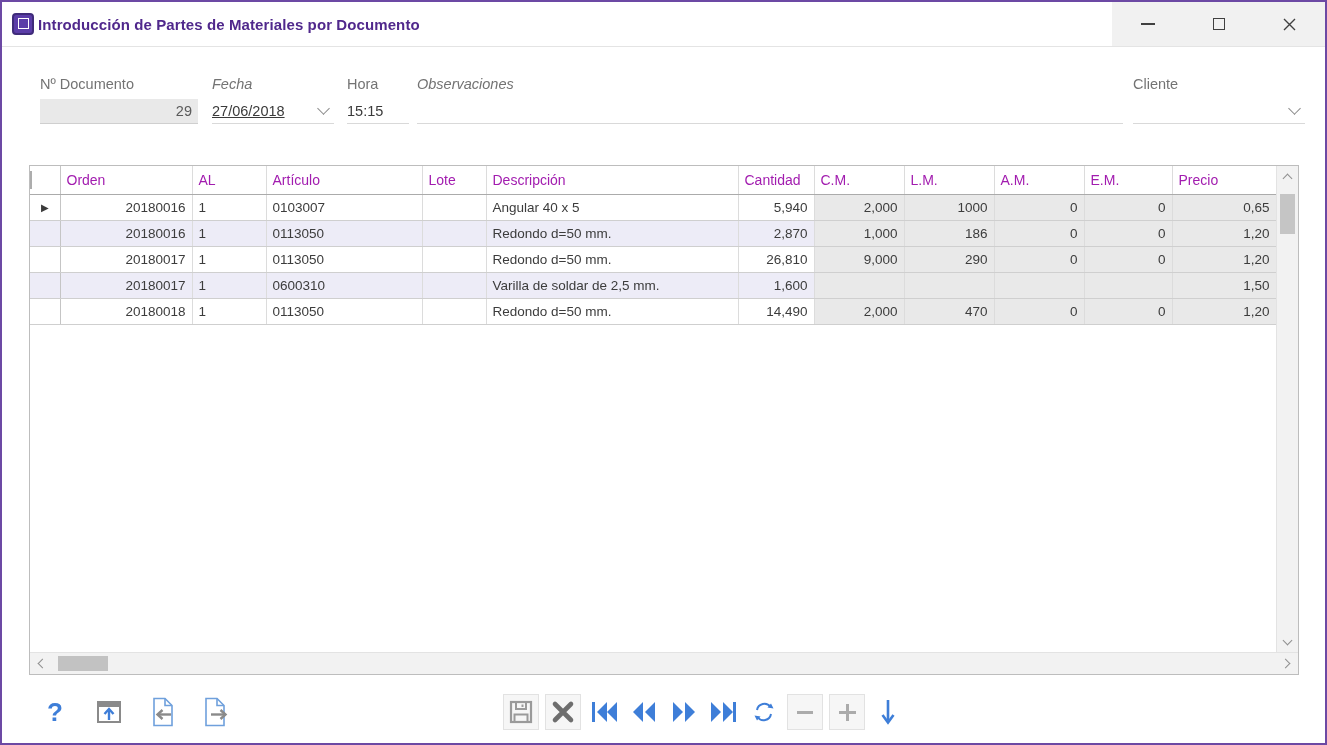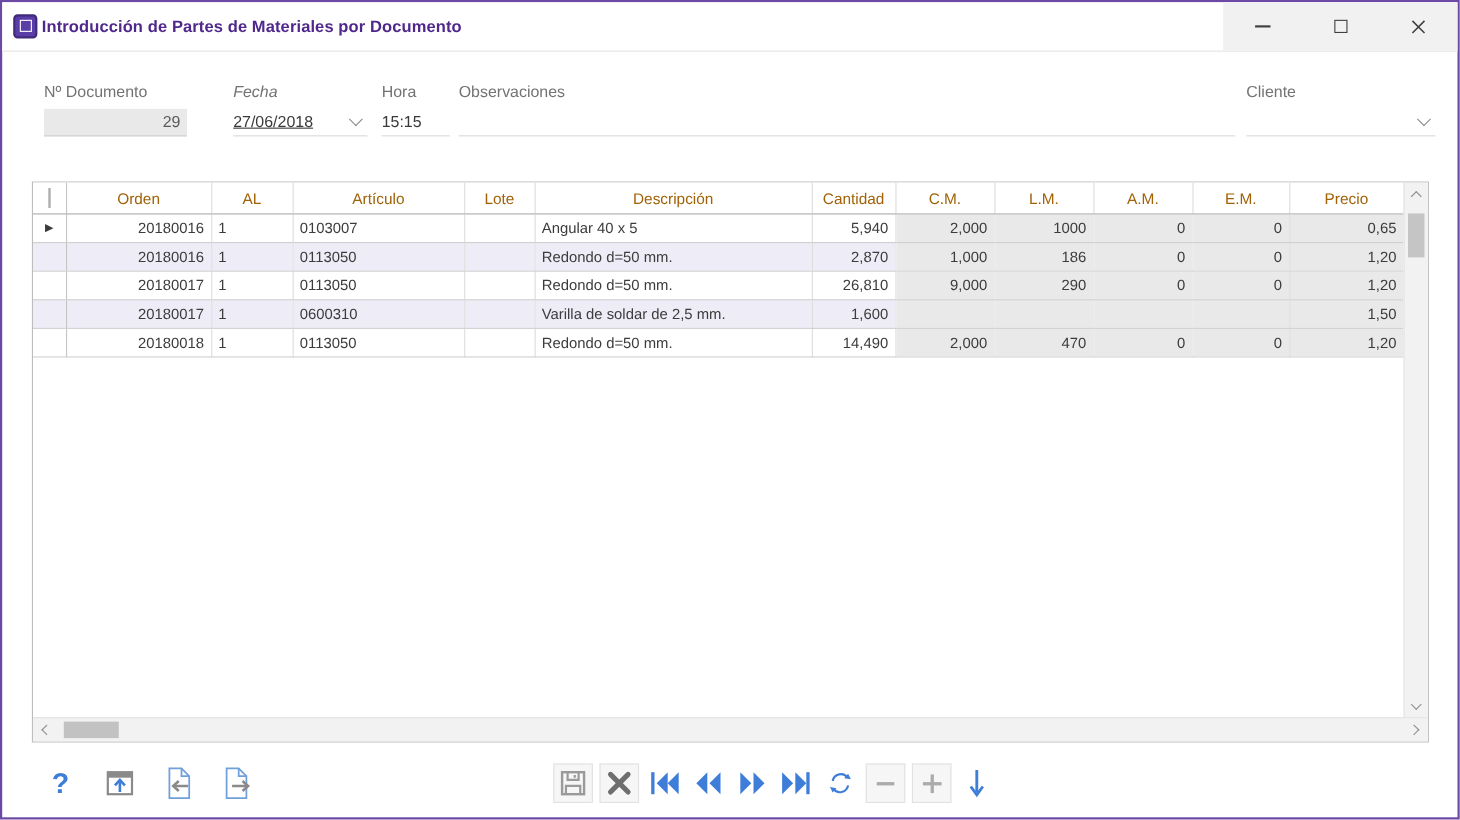--- a/index.html
+++ b/index.html
@@ -36,35 +36,35 @@
   
   .form-area { position: absolute; top: 46px; left: 0; right: 0; height: 114px; }
   .fld-label { position: absolute; top: 28px; color: #737373; font-size: 14.5px; }
   .fld { position: absolute; top: 51px; height: 25px; border-bottom: 1px solid #D9D9D9;
          font-size: 14.5px; color: #3A3A3A; display: flex; align-items: center; }
   .fld.gray { background: #E9E9E9; border-bottom: 1px solid #CFCFCF; justify-content: flex-end; padding-right: 6px; color: #5A5A5A; }
   .chev { width: 9px; height: 9px; border-right: 1.6px solid #8A8A8A; border-bottom: 1.6px solid #8A8A8A;
           transform: rotate(45deg); display: inline-block; }
   .fld .chev { position: absolute; right: 6px; top: 5px; }
 
-  .lbl-doc  { left: 38px; }   .fld-doc  { left: 38px;  width: 130px; }
+  .lbl-doc  { left: 38px; }   .fld-doc  { left: 38px;  width: 158px; }
   .lbl-fec  { left: 210px; font-style: italic; }  .fld-fec  { left: 210px; width: 122px; text-decoration: underline; }
   .lbl-hor  { left: 345px; }  .fld-hor  { left: 345px; width: 62px; }
-  .lbl-obs  { left: 415px; }  .fld-obs  { left: 415px; width: 706px; }
+  .lbl-obs  { left: 415px; font-style: italic; }  .fld-obs  { left: 415px; width: 706px; }
   .lbl-cli  { left: 1131px; } .fld-cli  { left: 1131px; width: 172px; }
 
   
   .grid {
     position: absolute; left: 27px; top: 163px; width: 1270px; height: 510px;
     border: 1px solid #BDBDBD; background: #ffffff;
   }
   .grid-view { position: absolute; left: 0; top: 0; right: 22px; bottom: 22px; overflow: hidden; background: #fff; }
   table { border-collapse: collapse; table-layout: fixed; width: 1246px; }
   th {
-    height: 28px; font-weight: normal; font-size: 14px; color: #a16207; text-align: center;
+    height: 28px; font-weight: normal; font-size: 14px; color: #a21caf; text-align: left;
     padding: 0 6px; background: #ffffff; border-bottom: 1px solid #ABABAB; border-right: 1px solid #DCDCDC;
     white-space: nowrap; overflow: hidden;
   }
   td {
     height: 26px; font-size: 13.5px; color: #3C3C3C; padding: 0 6px;
     border-bottom: 1px solid #CFCFCF; border-right: 1px solid #DCDCDC;
     white-space: nowrap; overflow: hidden; background: #ffffff;
   }
   tr.alt td { background: #EDECF7; }
   td.ro { background: #E9E9E9 !important; }

